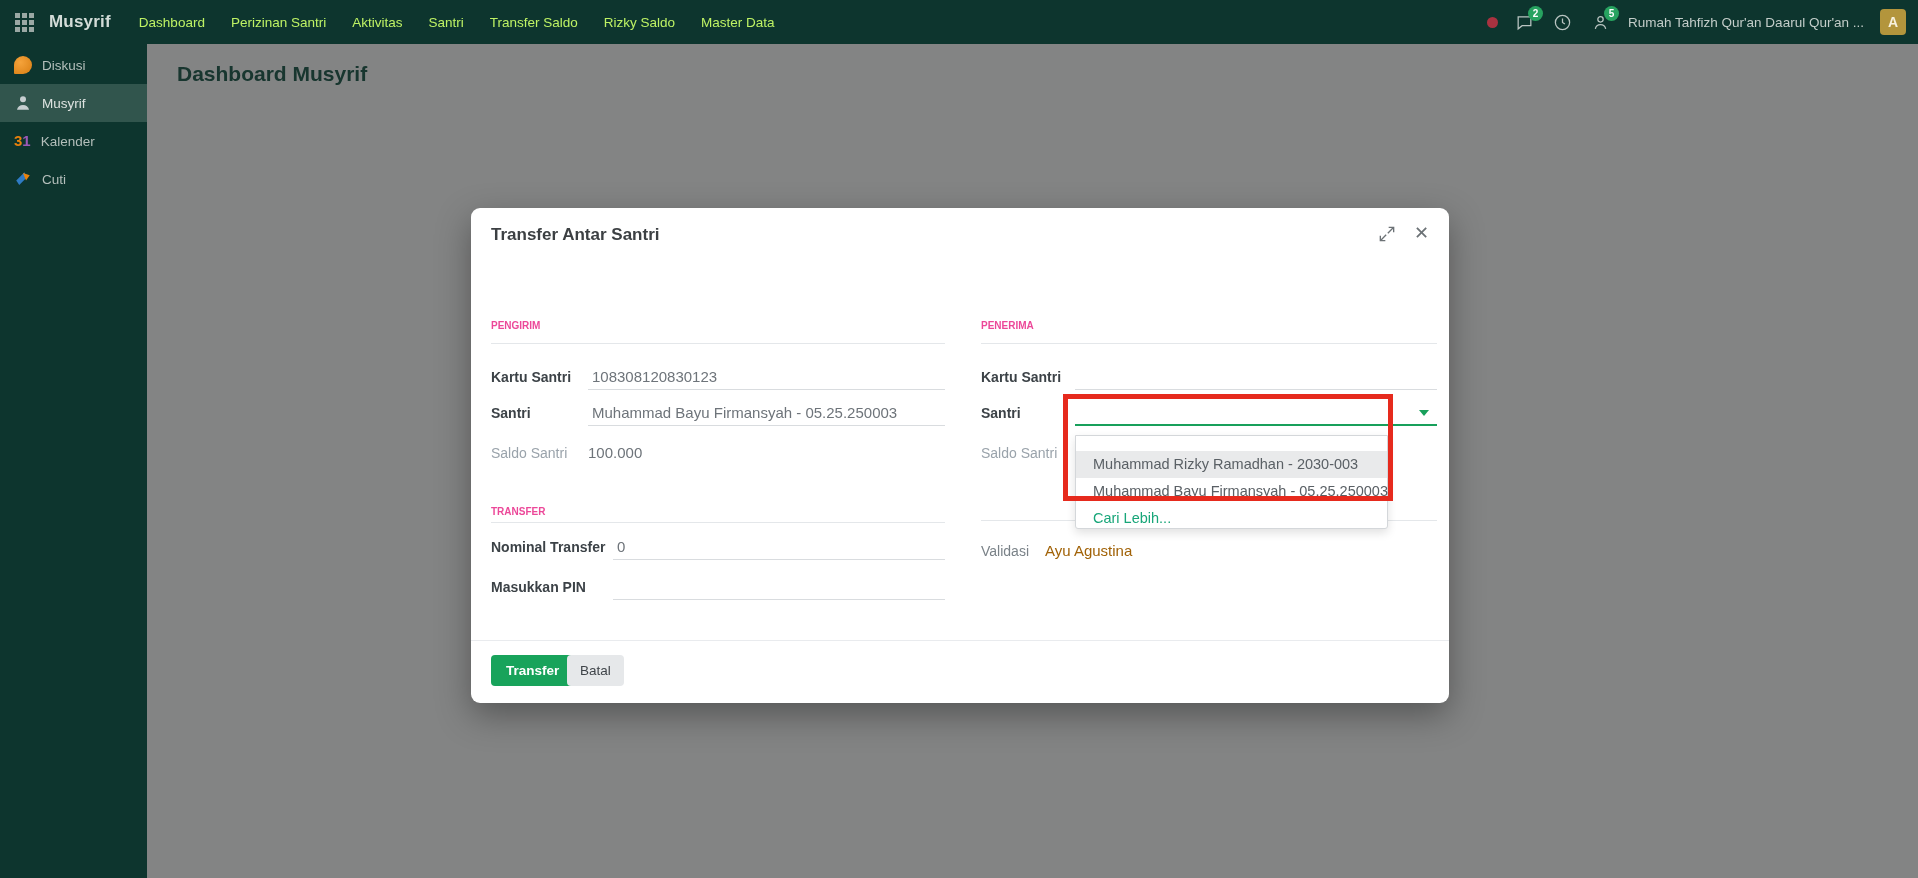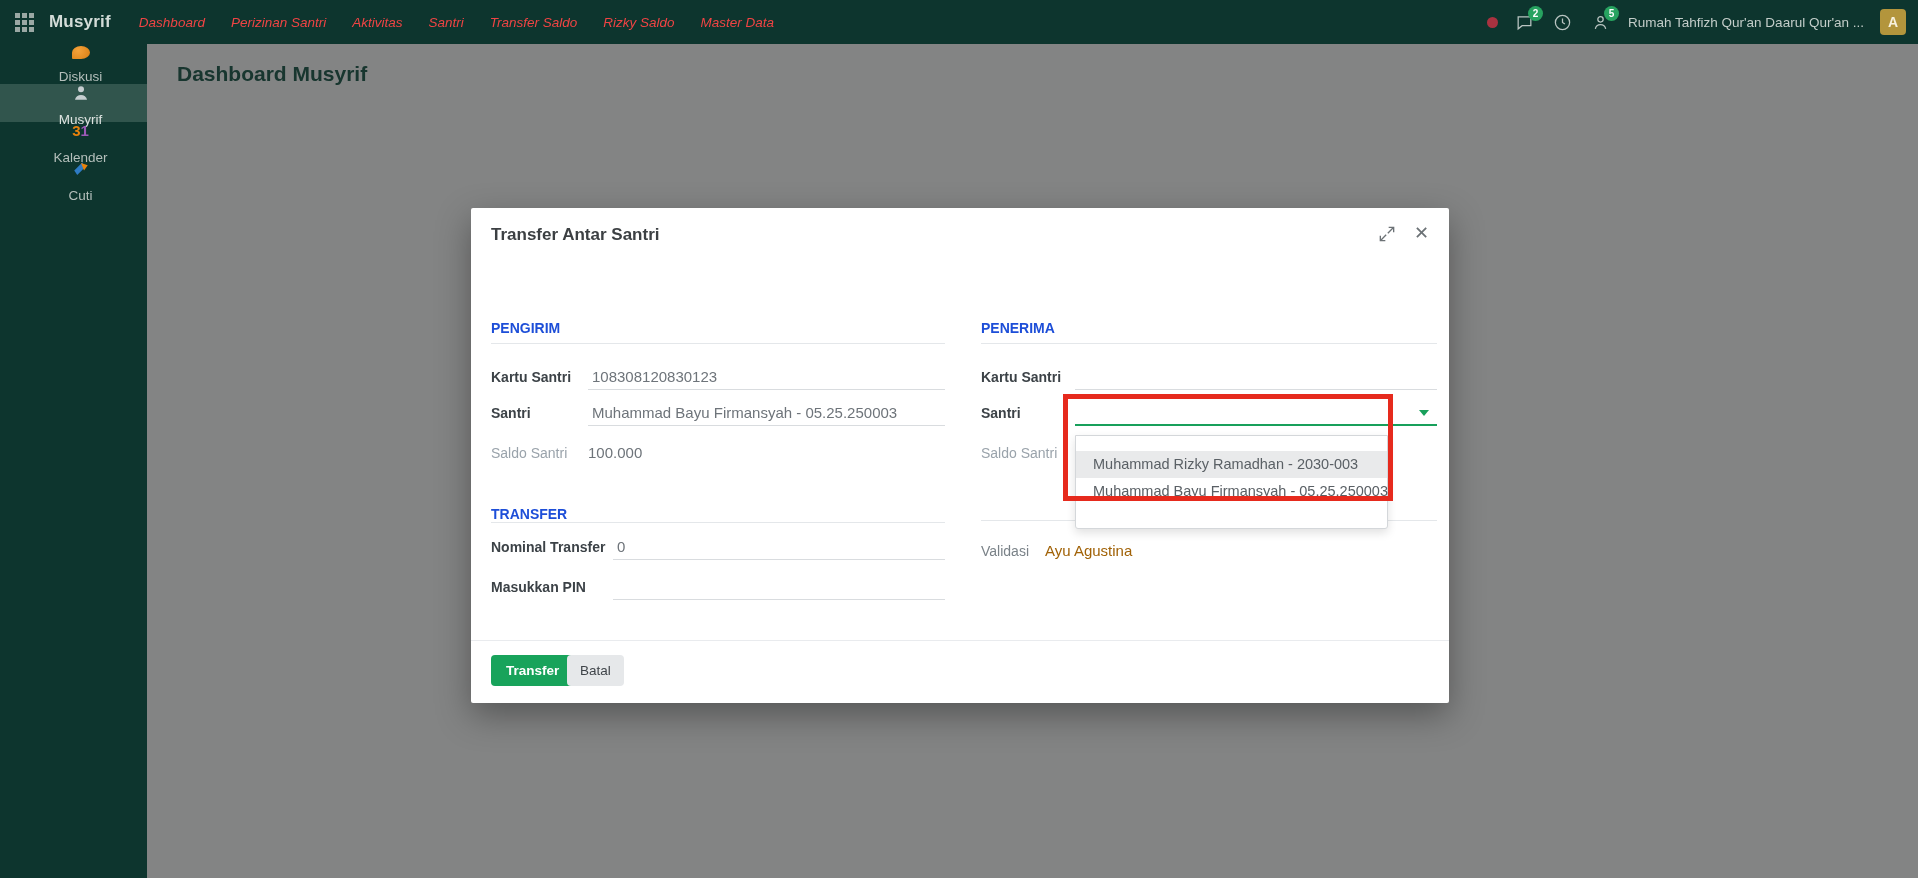--- a/index.html
+++ b/index.html
@@ -13,32 +13,32 @@
   .navbar  { z-index:10; }
   .sidebar { z-index:10; }
   .modal   { z-index:20; }
 
   
   .navbar { position:absolute; top:0; left:0; width:1918px; height:44px; background:#0d352e; display:flex; align-items:center; }
   .grid-icon { display:grid; grid-template-columns:repeat(3,5px); grid-gap:2px; margin-left:15px; cursor:pointer; }
   .grid-icon i { width:5px; height:5px; background:#9aa8a4; display:block; }
   .brand { color:#d3dcd8; font-size:17px; font-weight:700; margin-left:15px; letter-spacing:0.2px; cursor:pointer; }
   .nav-menu { display:flex; gap:26px; margin-left:28px; }
-  .nav-menu span { color:#ef4444; font-size:13.5px; cursor:pointer; white-space:nowrap;font-style:italic; }
+  .nav-menu span { color:#bef264; font-size:13.5px; cursor:pointer; white-space:nowrap; }
   .nav-right { margin-left:auto; display:flex; align-items:center; gap:16px; padding-right:12px; }
   .dot-red { width:11px; height:11px; border-radius:50%; background:#a93240; }
   .nav-ic { position:relative; width:22px; height:22px; display:flex; align-items:center; justify-content:center; cursor:pointer; }
   .nav-ic svg { stroke:#b9c4c1; fill:none; stroke-width:1.6; }
   .nav-badge { position:absolute; top:-5px; right:-7px; min-width:15px; height:15px; border-radius:8px; background:#27a360; color:#fff; font-size:10px; line-height:15px; text-align:center; padding:0 3px; font-weight:700; }
   .org-name { color:#c3cdc9; font-size:13.5px; white-space:nowrap; max-width:260px; overflow:hidden; cursor:pointer; }
   .avatar { width:26px; height:26px; border-radius:4px; background:#b3953c; color:#f7f1dd; font-size:14px; font-weight:700; display:flex; align-items:center; justify-content:center; cursor:pointer; }
 
   
   .sidebar { position:absolute; top:44px; left:0; width:147px; height:834px; background:#0d352e; padding-top:2px; }
-  .side-item { height:38px; display:flex; align-items:center; padding-left:14px; gap:10px; cursor:pointer;flex-direction:column; }
+  .side-item { height:38px; display:flex; align-items:center; padding-left:14px; gap:10px; cursor:pointer; }
   .side-item .lbl { color:#b4bfbb; font-size:13.5px; }
   .side-item.active { background:#31554d; }
   .side-item.active .lbl { color:#dde3e0; }
   .ic-diskusi { width:18px; height:18px; border-radius:50% 50% 50% 6%; background:radial-gradient(circle at 35% 35%, #f5a33b, #d97e12); }
   .ic-cal { font-size:15px; font-weight:800; line-height:18px; }
   .ic-cal b:first-child { color:#e8820c; } .ic-cal b:last-child { color:#9b59b6; }
 
   
   .page-title { position:absolute; left:177px; top:62px; font-size:21px; font-weight:700; color:#2d6356; }
   .hdr-btns { position:absolute; right:36px; top:74px; display:flex; gap:12px; }
@@ -60,30 +60,30 @@
   .panel-perijinan .t { position:absolute; left:17px; top:13px; font-size:19px; font-weight:700; color:#34383c; }
   .panel-perijinan .inner { position:absolute; left:15px; top:70px; width:802px; height:392px; border:1px solid #dcdee1; border-radius:3px; }
   .panel-right { position:absolute; left:1035px; top:297px; width:848px; height:496px; background:#fff; border-radius:6px; }
   .panel-right .ghead { position:absolute; left:0; top:0; width:100%; height:49px; background:#127145; border-radius:6px 6px 0 0; }
   .panel-right .ghead span { position:absolute; left:417px; top:0; line-height:49px; color:rgba(255,255,255,0.9); font-size:15.5px; font-weight:700; }
   .panel-right .empty { position:absolute; left:417px; top:260px; font-size:14.5px; color:#6f7478; }
   .panel-bottom { position:absolute; left:187px; top:840px; width:1696px; height:60px; background:#fff; border-radius:6px 6px 0 0; }
   .panel-bottom .t { position:absolute; left:30px; top:13px; font-size:20px; font-weight:700; color:#35393d; }
 
   
-  .modal { position:absolute; left:471px; top:208px; width:978px; height:495px; background:#fff; border-radius:2px; box-shadow:0 12px 34px rgba(0,0,0,0.35); }
+  .modal { position:absolute; left:471px; top:208px; width:978px; height:495px; background:#fff; border-radius:9px; box-shadow:0 12px 34px rgba(0,0,0,0.35); }
   .m-head { position:absolute; top:0; left:0; width:100%; height:52px; }
   .m-title { position:absolute; left:20px; top:17px; font-size:17px; font-weight:700; color:#3c4043; }
   .m-expand { position:absolute; right:52px; top:16px; width:20px; height:20px; cursor:pointer; }
   .m-expand svg { stroke:#6c7276; fill:none; stroke-width:1.6; }
   .m-close { position:absolute; right:20px; top:14px; font-size:18px; color:#6c7276; cursor:pointer; line-height:22px; }
   .col { position:absolute; top:104px; height:340px; }
   .col-l { left:20px;  width:454px; }
   .col-r { left:510px; width:456px; }
-  .sec { position:absolute; left:0; right:0; top:0; height:32px; border-bottom:1px solid #e4e7ea; font-size:14px; font-weight:700; color:#1d4ed8; padding-top:8px; }
+  .sec { position:absolute; left:0; right:0; top:0; height:32px; border-bottom:1px solid #e4e7ea; font-size:10px; font-weight:700; color:#ec4899; padding-top:8px; }
   .sec.t2 { top:186px; height:25px; }
   .frow { position:absolute; left:0; right:0; height:26px; display:flex; }
   .frow .flabel { width:97px; font-size:14px; font-weight:700; color:#3c4247; line-height:26px; flex:none; }
   .frow .flabel.muted { font-weight:400; color:#9aa3ab; }
   .frow .fval { font-size:15px; color:#6e747a; line-height:26px; }
   .uin { flex:1; border:none; border-bottom:1px solid #d9dcdf; background:transparent; font-family:inherit; font-size:15px; color:#6e747a; padding:0 4px; outline:none; }
   .col-r .frow .flabel { width:94px; }
   .sel { flex:1; position:relative; border-bottom:2px solid #18a05b; cursor:pointer; }
   .sel .caret { position:absolute; right:8px; top:10px; width:0; height:0; border-left:5px solid transparent; border-right:5px solid transparent; border-top:6px solid #18a05b; }
   .rdivider { position:absolute; left:0; right:0; top:208px; border-top:1px solid #e4e7ea; }
@@ -321,20 +321,21 @@
       <div class="rdivider"></div>
 
       <div class="frow" style="top:226px;">
         <span class="flabel muted" style="width:64px; color:#7a8288;">Validasi</span>
         <span class="fval" style="color:#a16207;">Ayu Agustina</span>
       </div>
 
       <div class="ddpanel">
         <div class="dditem hl">Muhammad Rizky Ramadhan - 2030-003</div>
         <div class="dditem">Muhammad Bayu Firmansyah - 05.25.250003</div>
+        <div class="ddmore">Cari Lebih...</div>
       </div>
 
       <div class="redbox"></div>
     </div>
 
     <div class="m-foot">
       <button class="btn-green">Transfer</button>
       <button class="btn-gray">Batal</button>
     </div>
   </div>

